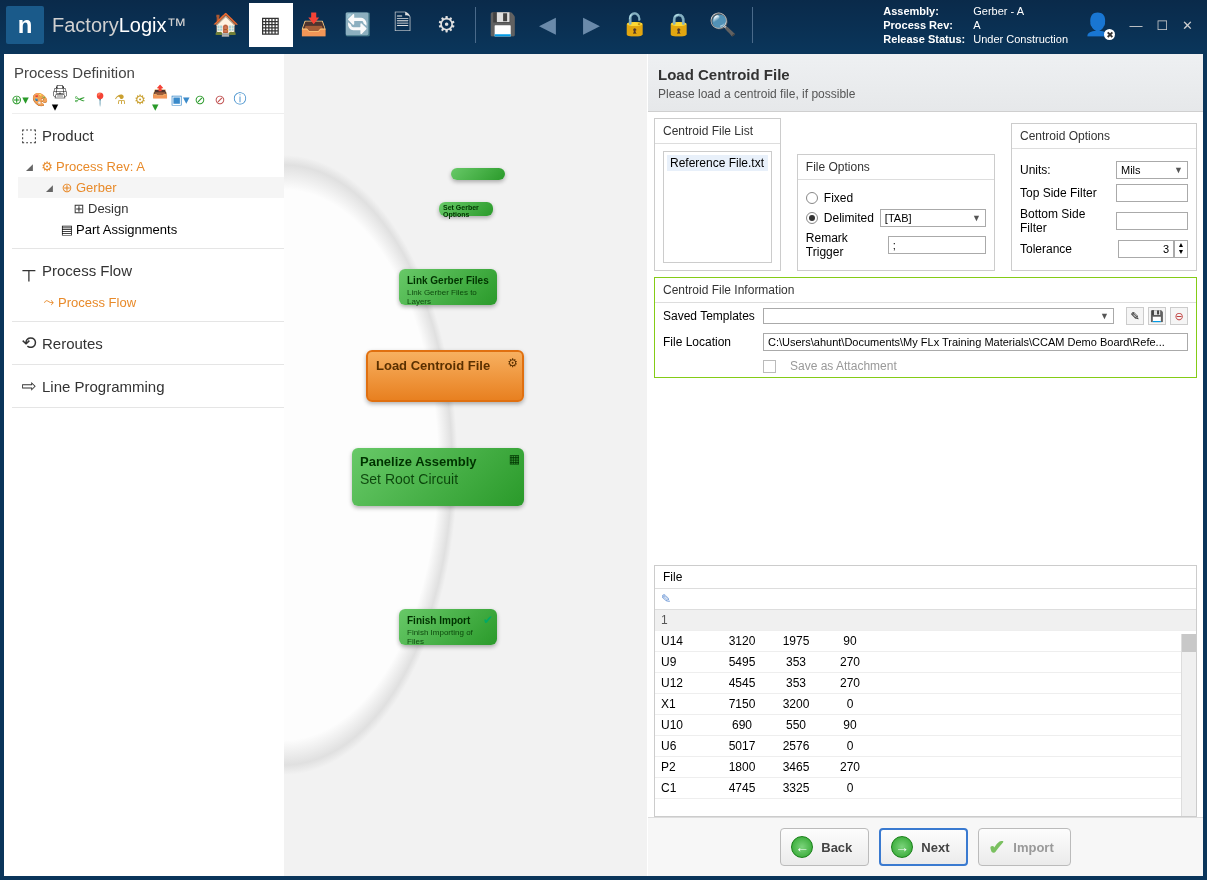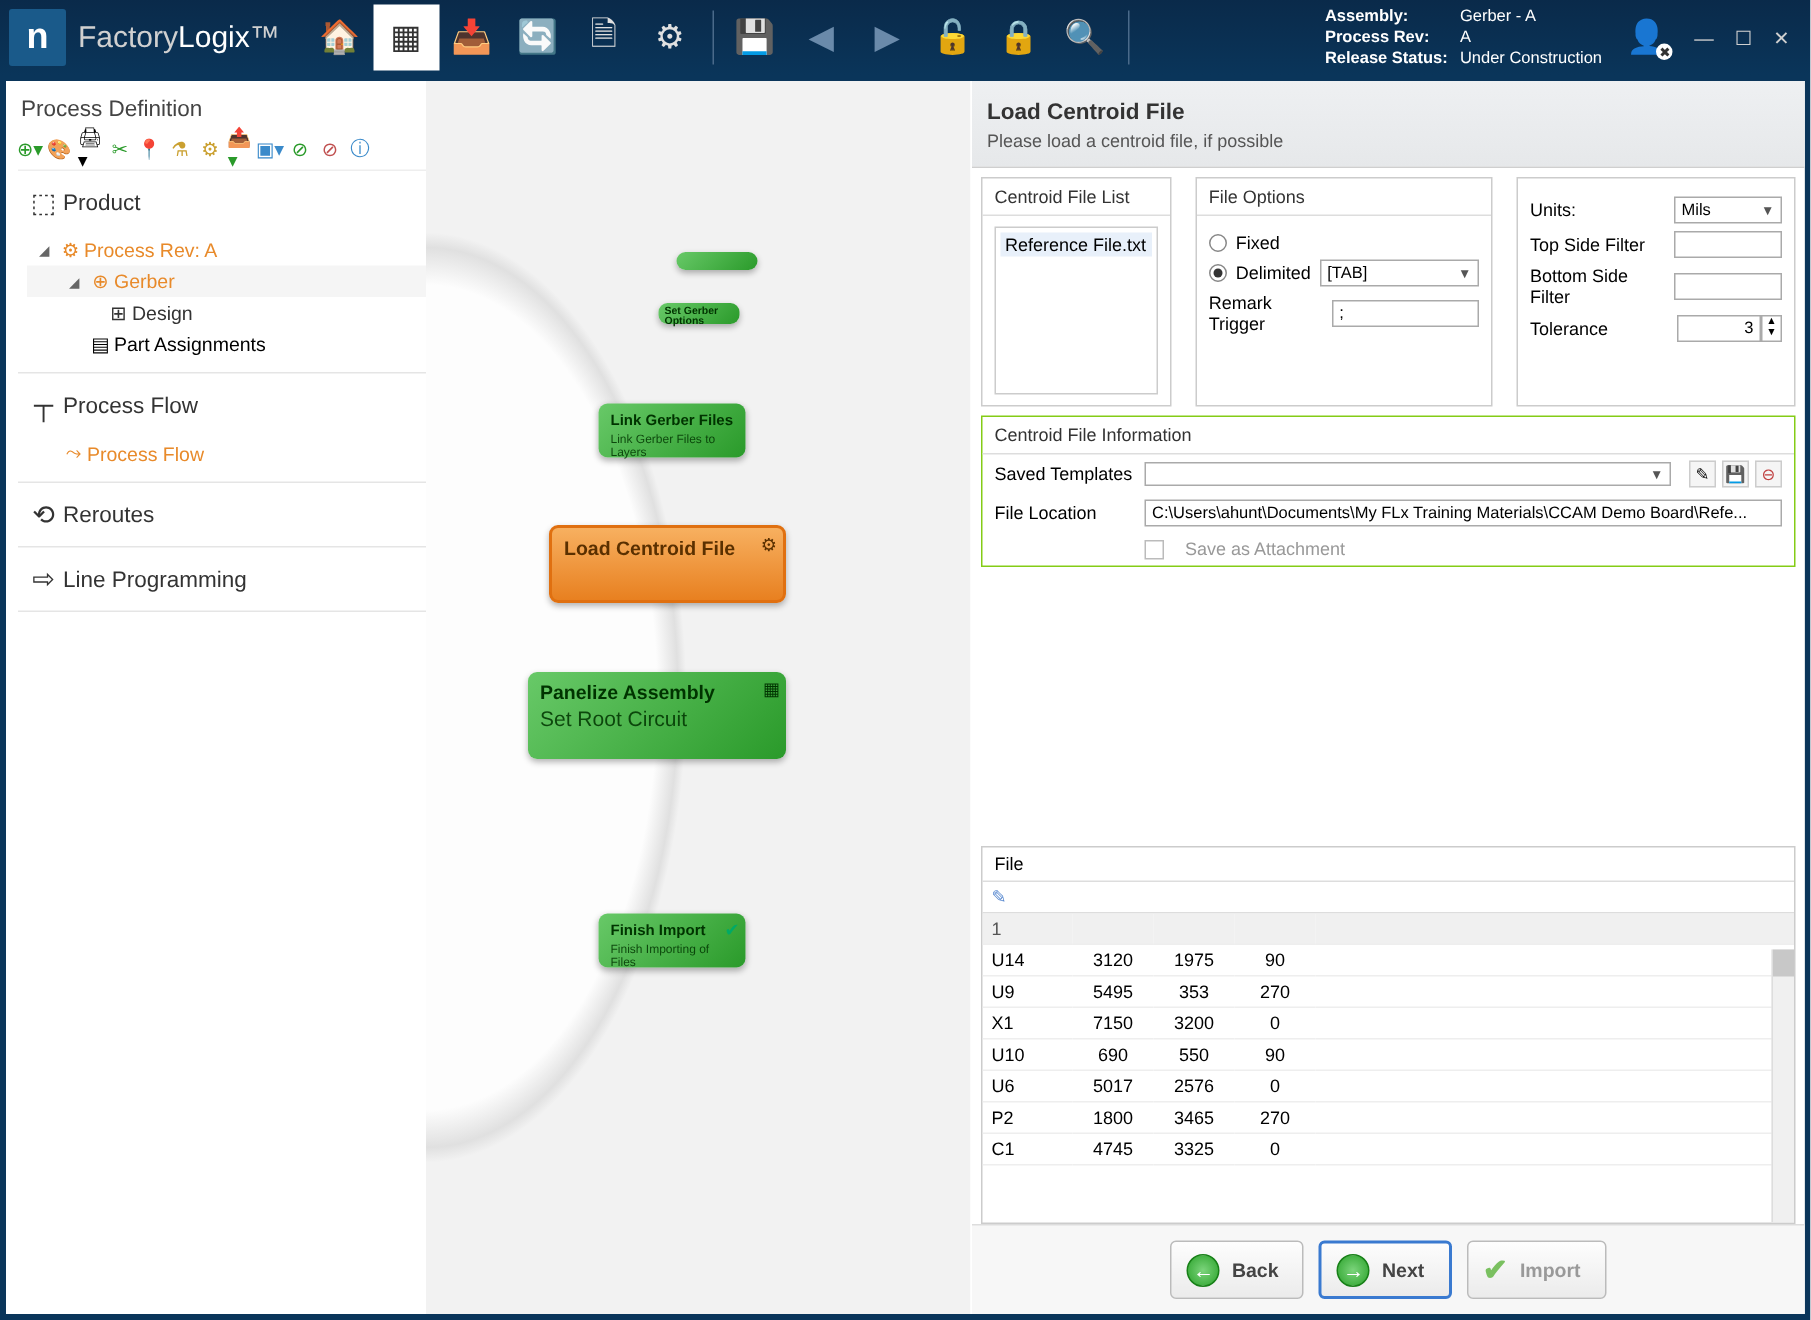--- a/index.html
+++ b/index.html
@@ -50,21 +50,21 @@
   .step { position: absolute; border-radius: 6px; box-shadow: 0 2px 4px rgba(0,0,0,.3); padding: 6px 8px; font-size: 11px; cursor:pointer; }
   .step-green { background: linear-gradient(135deg, #68c968, #2a9a2a); color: #003300; }
   .step-orange { background: linear-gradient(#f7b060, #e88020); color: #5a3000; border: 2px solid #e07010; }
   .step-title { font-weight: bold; font-size: 12px; }
   .step-sub { font-size: 14px; margin-top: 2px; opacity: .85; }
   .step-corner { position: absolute; top: 4px; right: 4px; font-size: 12px; }
   
   .rp-header { padding: 12px 10px 10px; background: linear-gradient(#eef0f2,#e6e8ea); border-bottom: 1px solid #cfcfcf; }
   .rp-header h2 { font-size: 15px; font-weight: bold; color: #333; }
   .rp-header p { font-size: 12px; color: #555; margin-top: 4px; }
-  .rp-panels { display: flex; padding: 6px 6px 0; gap: 16px; }
+  .rp-panels { display: flex; padding: 6px 6px 0; gap: 16px; align-items: flex-end; }
   .panel { border: 1px solid #ccc; background: #fff; }
   .panel-h { padding: 5px 8px; font-size: 12px; border-bottom: 1px solid #ddd; color: #333; }
   .panel-body { padding: 7px 8px; font-size: 12px; }
   .p-filelist { width: 128px; }
   .p-filelist .list { height: 112px; border: 1px solid #ccc; padding: 3px; background:#fff; }
   .list-item { padding: 1px 3px; background: #e8f0fa; cursor:pointer; }
   .p-fileopt { width: 200px; }
   .opt-row { display:flex; align-items:center; margin: 4px 0; gap:6px; }
   .radio { width:12px; height:12px; border:1px solid #888; border-radius:50%; display:inline-flex; align-items:center; justify-content:center; }
   .radio.on::after { content:""; width:6px; height:6px; background:#333; border-radius:50%; }
@@ -284,20 +284,21 @@
                 </div>
             </div>
             <div class="opt-row">
               <span style="width:76px">Remark Trigger</span>
               <div class="inp" style="flex:1">;</div>
             </div>
           </div>
         </div>
 
         <div class="panel p-centopt">
+          <div class="panel-h">Centroid Options</div>
           <div class="panel-body">
             <div class="co-row">
                 <label>Units:</label>
               <div class="sel-box" style="width:72px">
                   <span>Mils</span>
                   <span class="dd-arrow">▼</span>
                 </div>
               </div>
             <div class="co-row">
                 <label>Top Side Filter</label>
@@ -370,20 +371,27 @@
                   <td></td>
                 </tr>
                 <tr>
                   <td class="c1">U9</td>
                   <td class="c2">5495</td>
                   <td class="c3">353</td>
                   <td class="c4">270</td>
                   <td></td>
                 </tr>
                 <tr>
+                  <td class="c1">U12</td>
+                  <td class="c2">4545</td>
+                  <td class="c3">353</td>
+                  <td class="c4">270</td>
+                  <td></td>
+                </tr>
+                <tr>
                   <td class="c1">X1</td>
                   <td class="c2">7150</td>
                   <td class="c3">3200</td>
                   <td class="c4">0</td>
                   <td></td>
                 </tr>
                 <tr>
                   <td class="c1">U10</td>
                   <td class="c2">690</td>
                   <td class="c3">550</td>

